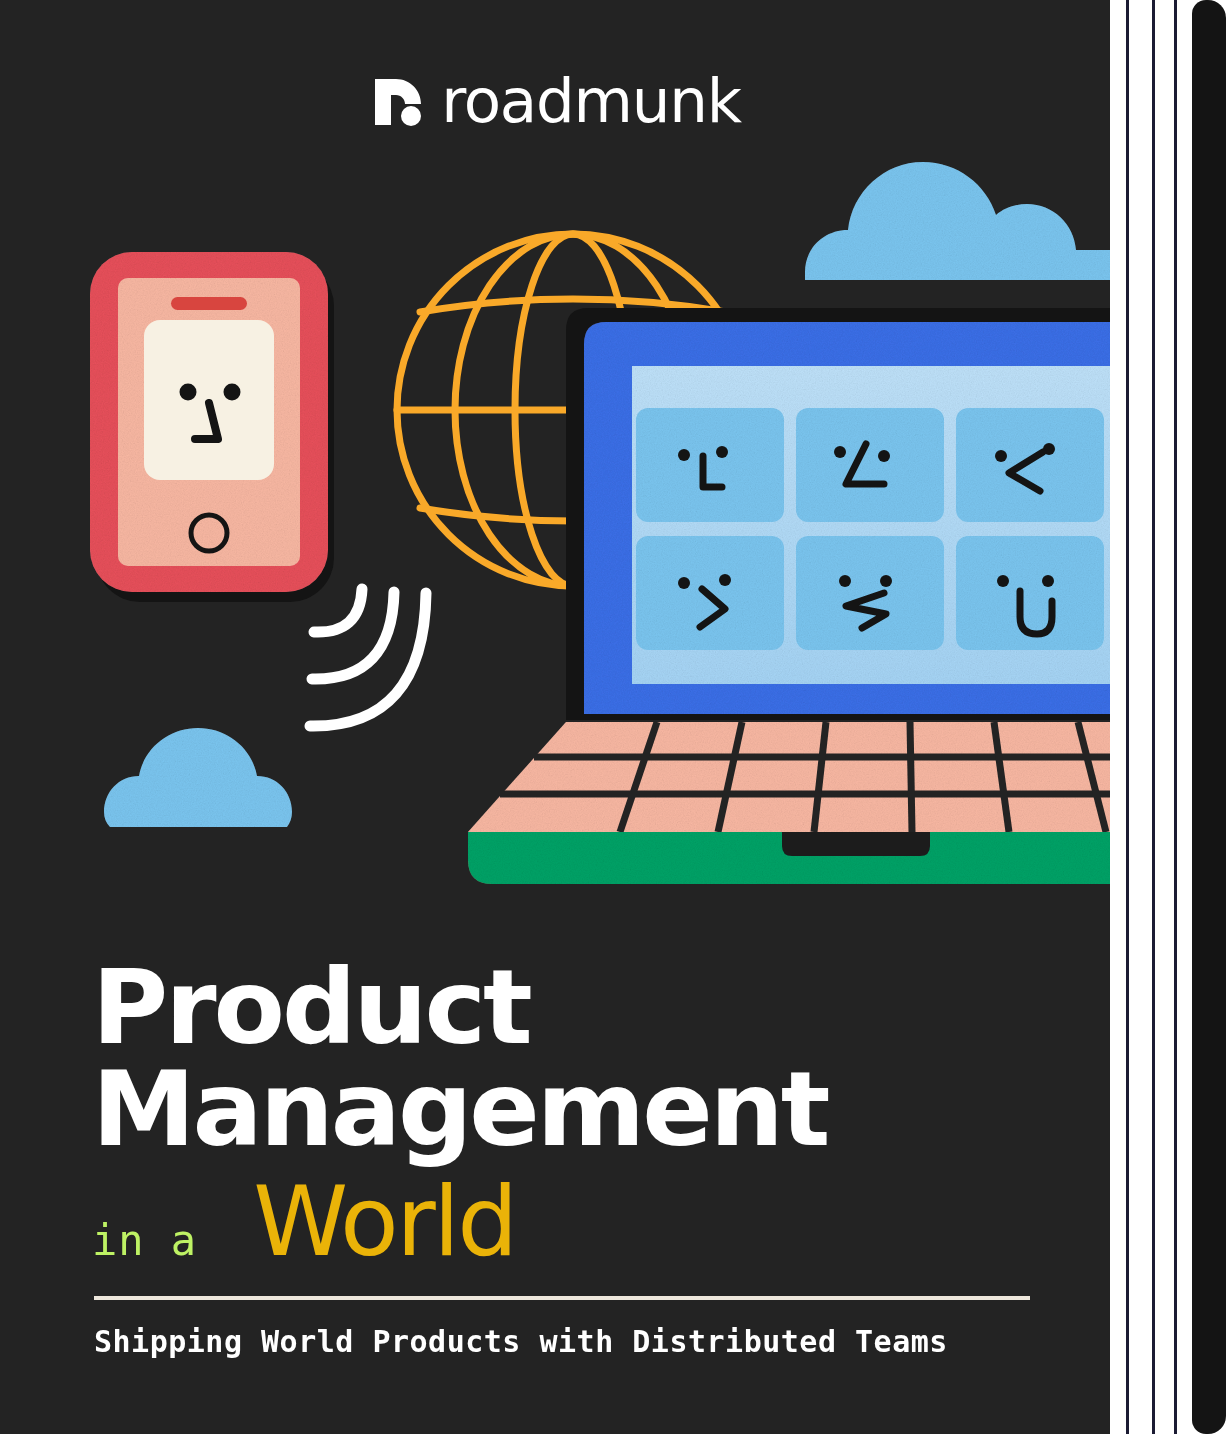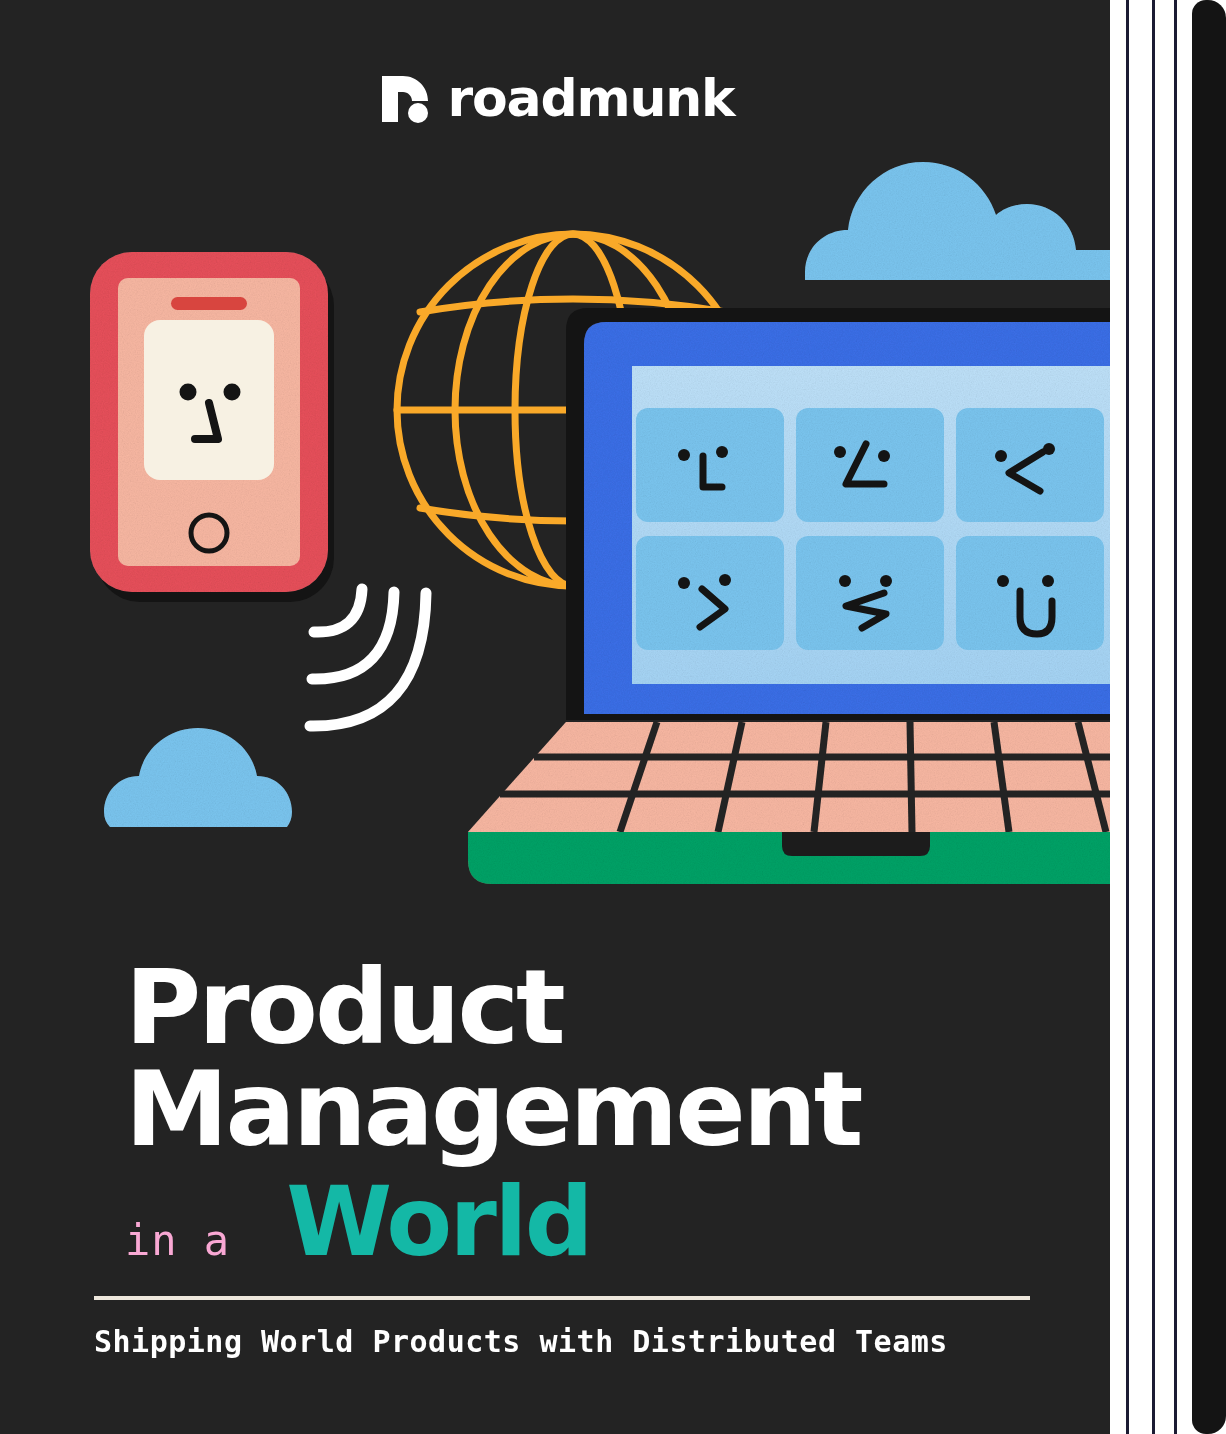--- a/index.html
+++ b/index.html
@@ -79,22 +79,22 @@
     gap: 16px;
     z-index: 6;
   }
   .logo-mark {
     width: 56px;
     height: 56px;
     flex: none;
   }
   .logo-word {
     color: #ffffff;
-    font-size: 52px;
-    font-weight: 700;
+    font-size: 61px;
+    font-weight: 400;
     letter-spacing: -1.2px;
     line-height: 1;
     font-family: "DejaVu Sans", sans-serif;
   }
 
   
   .art {
     position: absolute;
     left: 0;
     top: 0;
@@ -104,59 +104,58 @@
   }
   .art svg { display: block; width: 1110px; height: 940px; }
 
   
   .headline {
     position: absolute;
     left: 92px;
     top: 958px;
     width: 950px;
     z-index: 6;
-    margin-left: 33px;
   }
   .hl-line {
     color: #ffffff;
     font-family: "DejaVu Sans", sans-serif;
     font-weight: 700;
     font-size: 104px;
     line-height: 0.96;
     letter-spacing: -3px;
     white-space: nowrap;
   }
   .hl-line.two { margin-top: 2px; }
 
   .hl-row3 {
     display: flex;
     align-items: baseline;
     margin-top: 14px;
     white-space: nowrap;
   }
   .hl-small {
-    color: #f9a8d4;
+    color: #bef264;
     font-family: "DejaVu Sans Mono", monospace;
     font-size: 42px;
     font-weight: 400;
     letter-spacing: 1px;
     margin-right: 30px;
   }
   .hl-remote {
     color: #9ED2F7;
     font-family: "DejaVu Sans", sans-serif;
     font-weight: 700;
     font-size: 96px;
     letter-spacing: -2.5px;
     line-height: 1;
   }
   .hl-world {
-    color: #14b8a6;
+    color: #eab308;
     font-family: "DejaVu Sans", sans-serif;
-    font-weight: 700;
+    font-weight: 400;
     font-size: 96px;
     letter-spacing: -2.5px;
     line-height: 1;
     margin-left: 26px;
   }
 
   .divider {
     position: absolute;
     left: 94px;
     top: 1296px;

